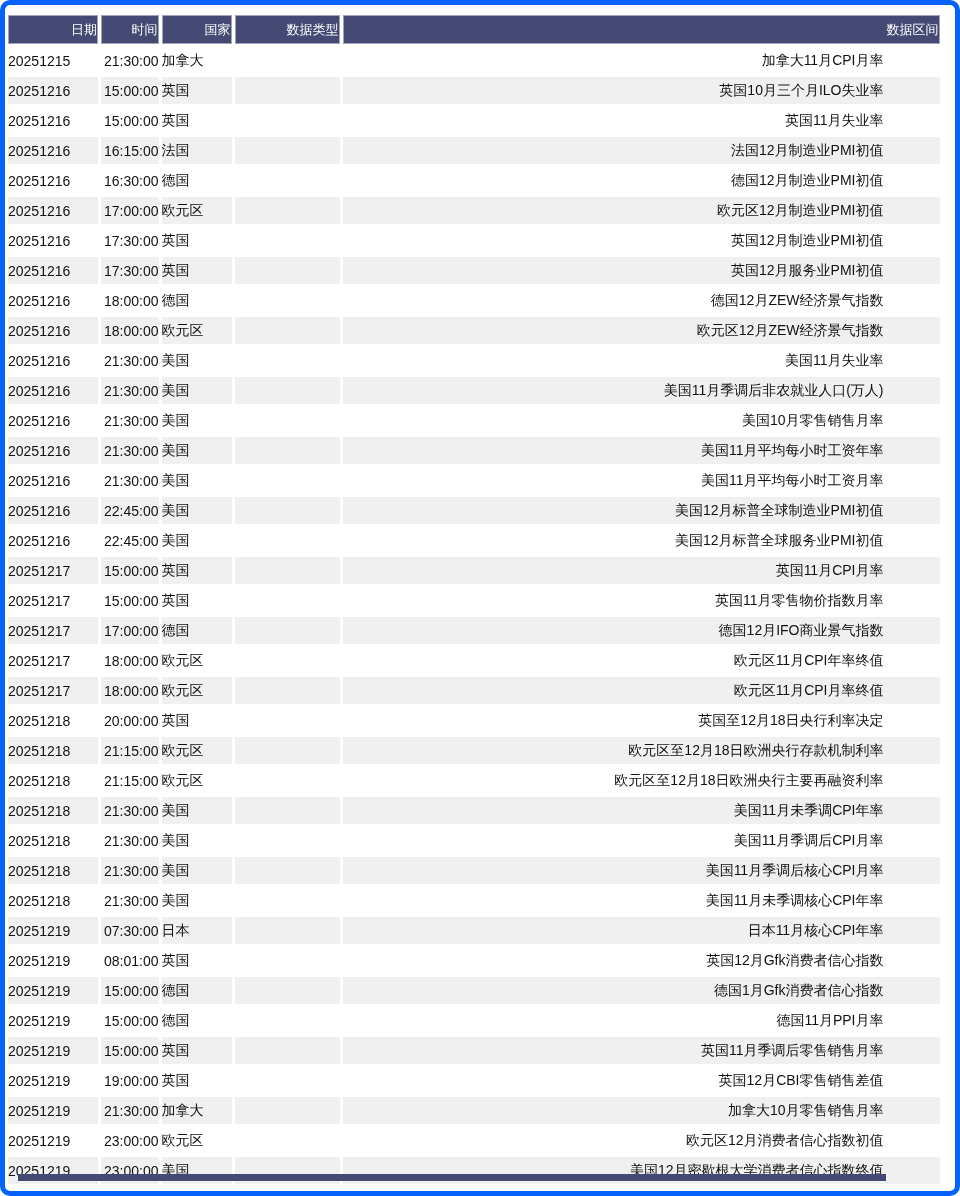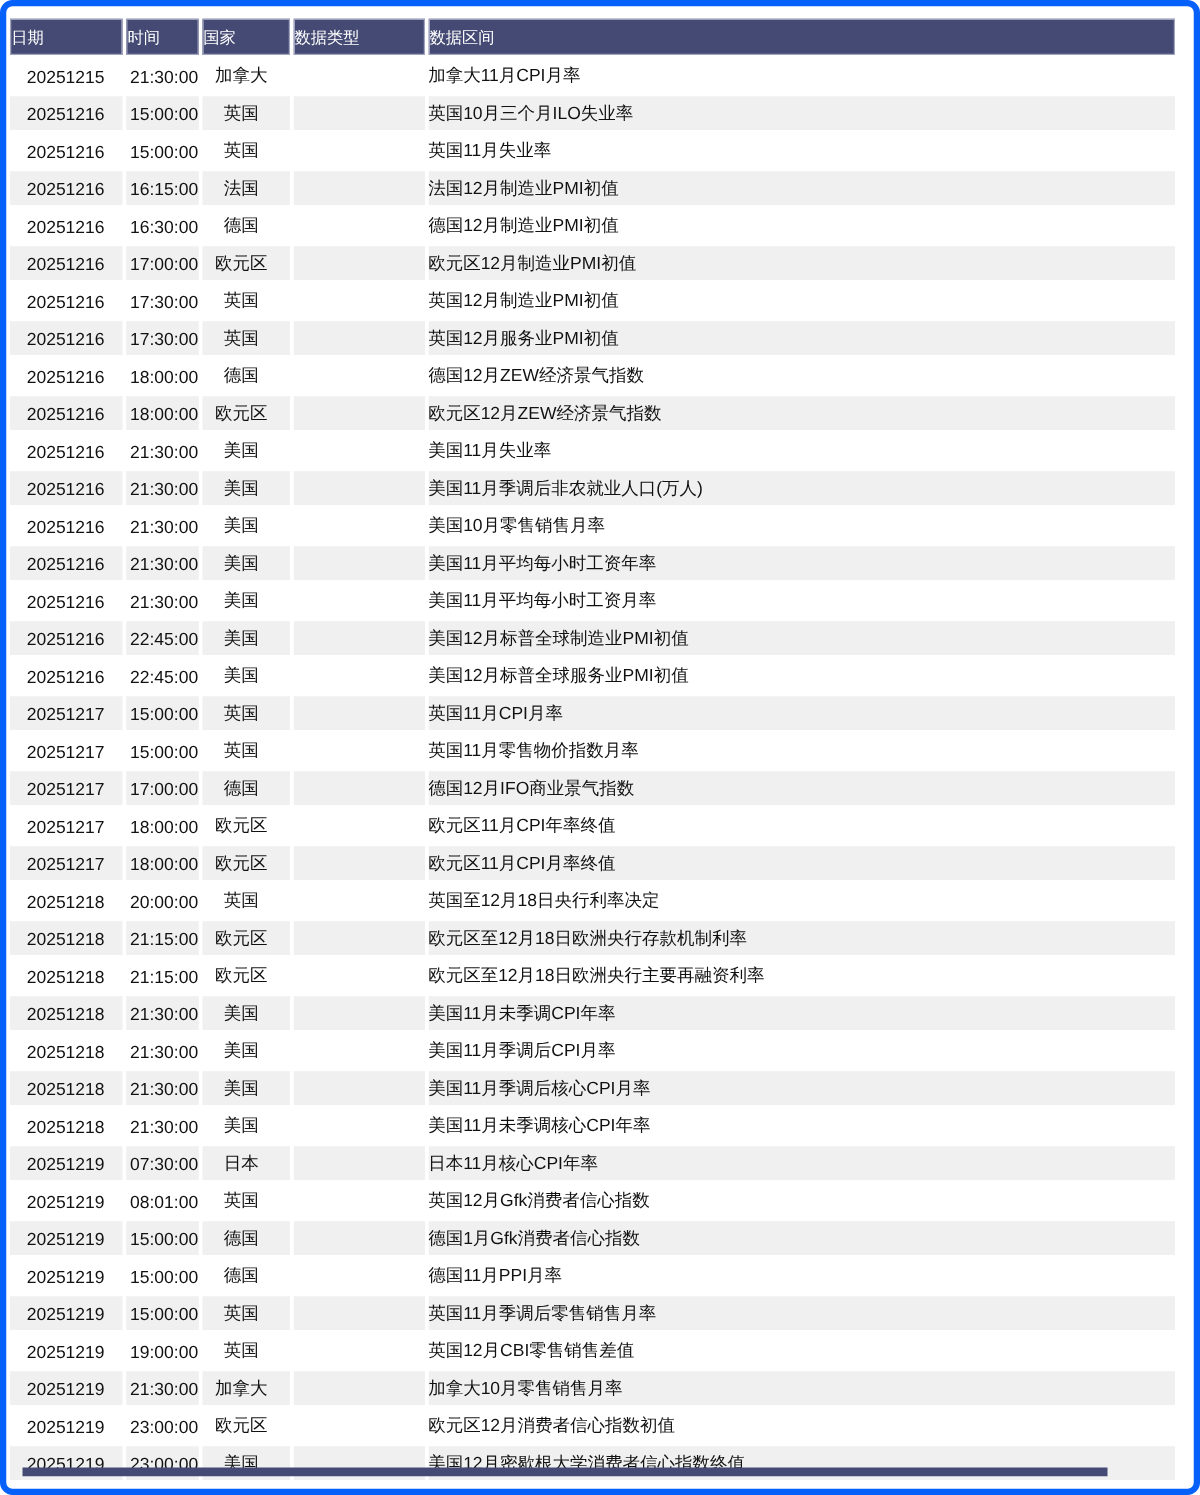--- a/index.html
+++ b/index.html
@@ -14,34 +14,34 @@
   }
   table.calendar {
     border-collapse: separate; border-spacing: 3px;
     table-layout: fixed; margin: 7px 0 0 0;
   }
   th {
     background: var(--header-bg, #444a73);
     color: var(--header-fg, #ffffff);
     border: 1px solid var(--header-border, #9fa3bd);
     font-size: 13px; font-weight: normal;
-    height: 27px; padding: 0; text-align: left;
+    height: 27px; padding: 0; text-align: right;
     white-space: nowrap; overflow: hidden;
   }
   td {
     height: 27px; padding: 0; font-size: 14px;
     color: var(--text, #111111); white-space: nowrap; overflow: hidden;
     vertical-align: middle; background: #ffffff;
   }
   tr.alt td { background: var(--row-alt-bg, #f0f0f0); }
-  td.c-date    { text-align: center; padding-right: 1px; }
+  td.c-date    { text-align: left; padding-right: 1px; }
   td.c-time    { text-align: right;  padding-left: 3px; }
-  td.c-country { text-align: center; padding-right: 7px; }
+  td.c-country { text-align: left; padding-right: 7px; }
   td.c-period  { text-align: right; }
-  td.c-type    { padding-right: 56px; }
+  td.c-type    { text-align: right; padding-right: 56px; }
   .hscrollbar {
     position: absolute; left: 13px; bottom: 10px;
     width: 934px; height: 7px; background: transparent;
   }
   .hscrollbar .thumb {
     width: 868px; height: 7px;
     background: var(--header-bg, #444a73);
   }
 </style>
 </head>

